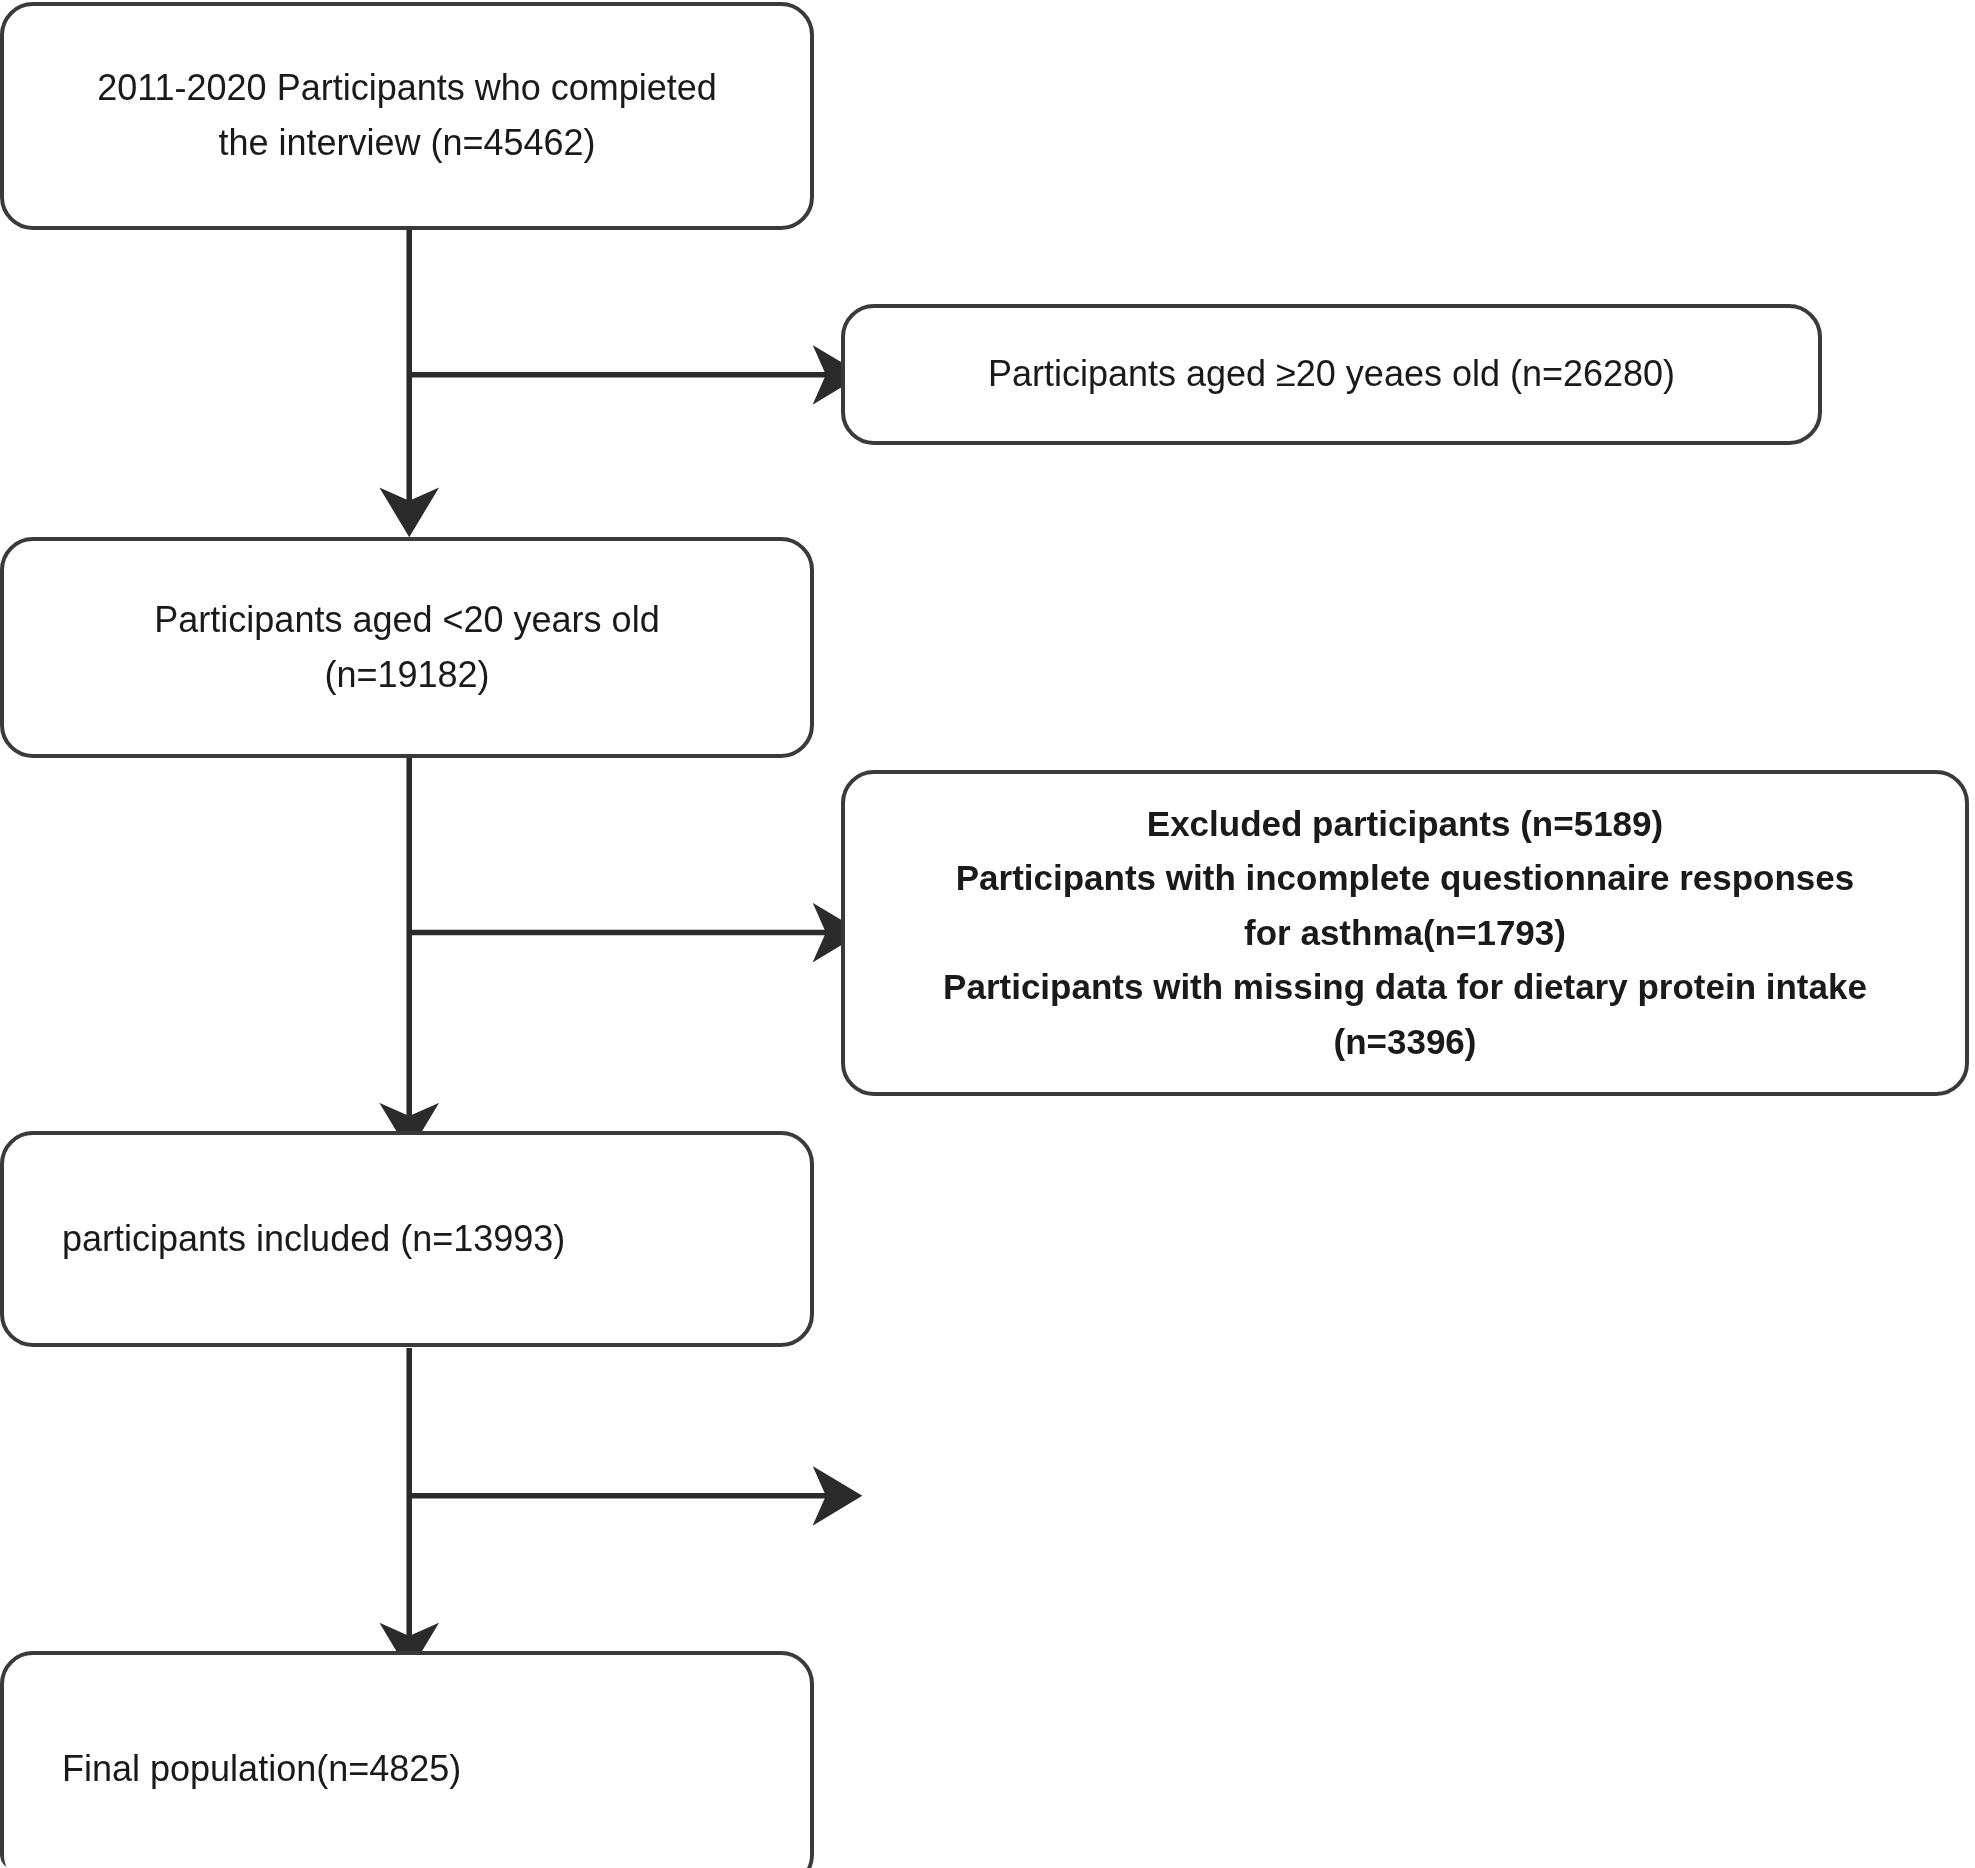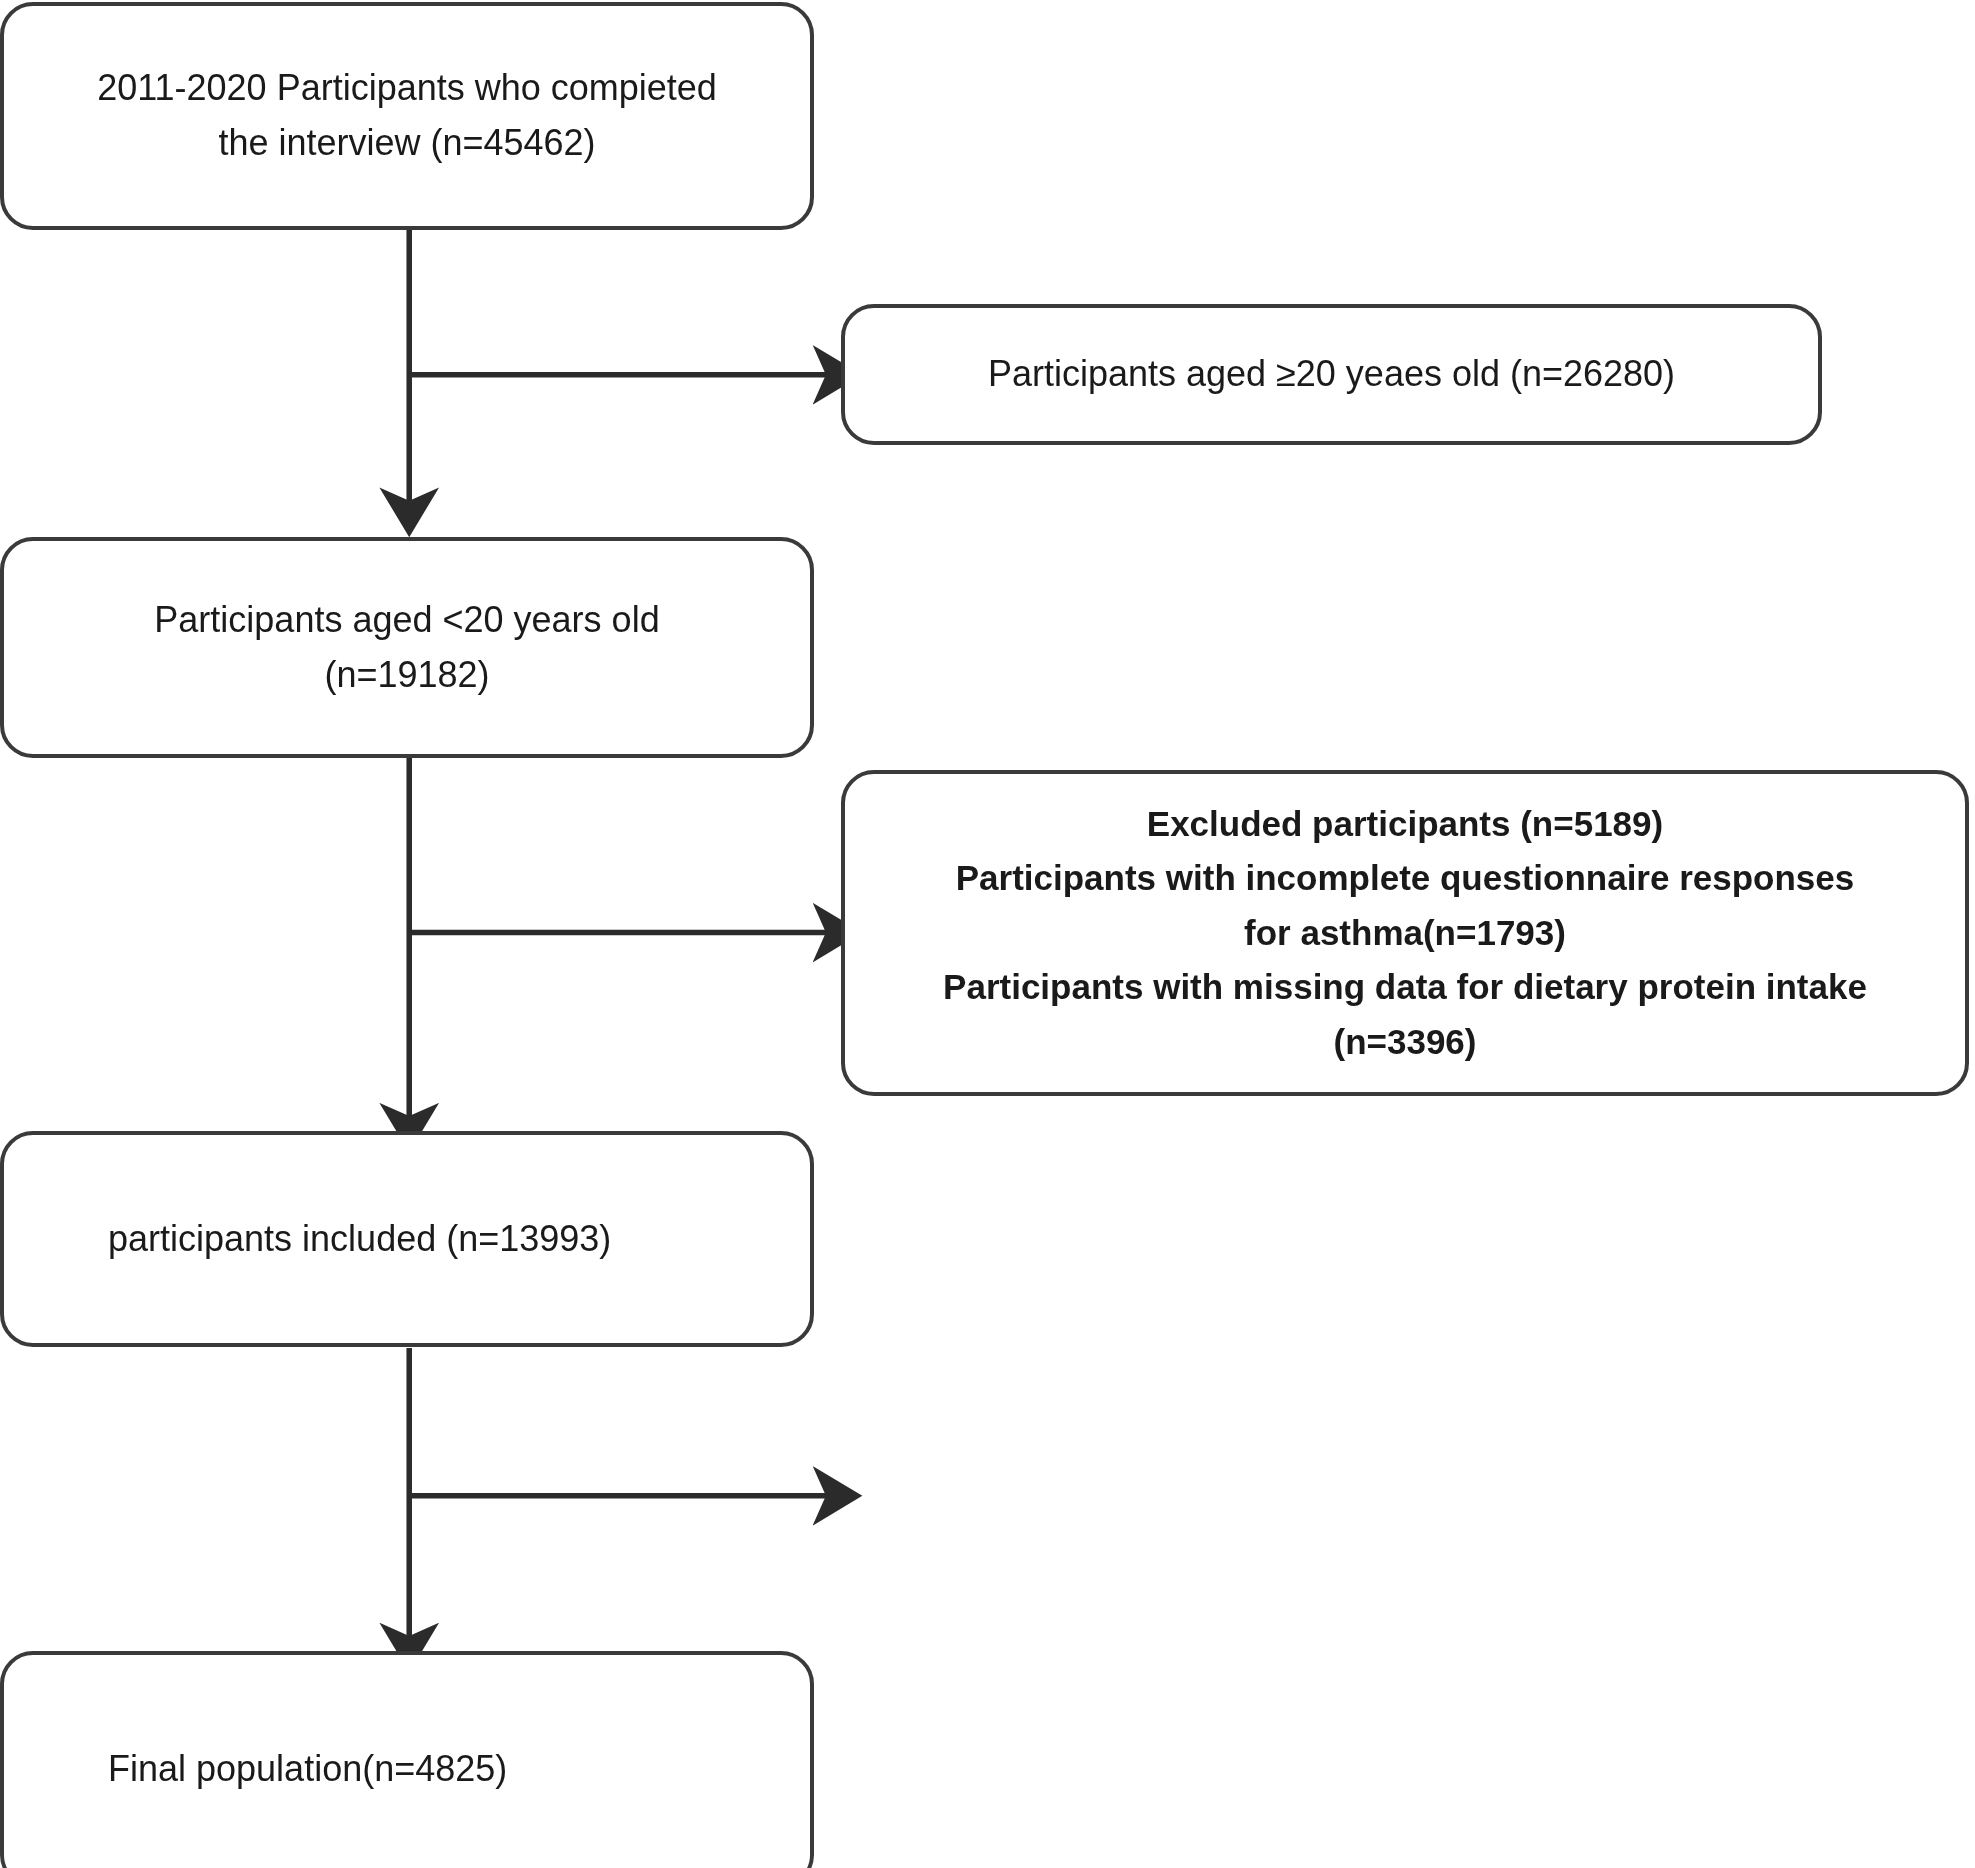--- a/index.html
+++ b/index.html
@@ -7,20 +7,21 @@
     padding: 0;
     background: #ffffff;
   }
   #canvas {
     position: relative;
     width: 1975px;
     height: 1869px;
     background: #ffffff;
     overflow: hidden;
     font-family: "Liberation Sans", sans-serif;
+    border-radius: 14px;
   }
   .flow-svg {
     position: absolute;
     top: 0;
     left: 0;
     width: 1975px;
     height: 1869px;
   }
   .node-box {
     position: absolute;
@@ -37,21 +38,21 @@
     font-size: 36px;
     line-height: 1.52;
     color: #1a1a1a;
     text-align: center;
     white-space: pre-line;
     padding: 0 20.5px;
   }
   .node-text.left-ish {
     text-align: left;
     width: 100%;
-    padding-left: 104px;
+    padding-left: 58px;
   }
   .node-text.highlighted span {
     background: #f2f2f2;
   }
   .n1 { left: 0px;    top: 1.6px;    width: 814px; height: 228px; }
   .n2 { left: 841px; top: 304px;  width: 981px; height: 141px; }
   .n3 { left: 0px;    top: 537px;  width: 814px; height: 221px; }
   .n4 { left: 841px; top: 770px;  width: 1128px; height: 326px; }
   .n5 { left: 0px;    top: 1131px; width: 814px; height: 216px; }
   .n6 { left: 841px; top: 1385px; width: 1128px; height: 220px; }

